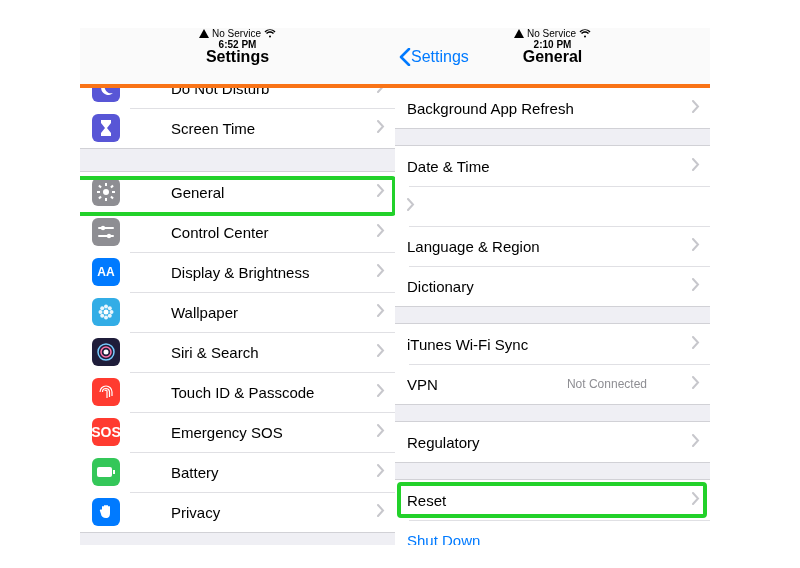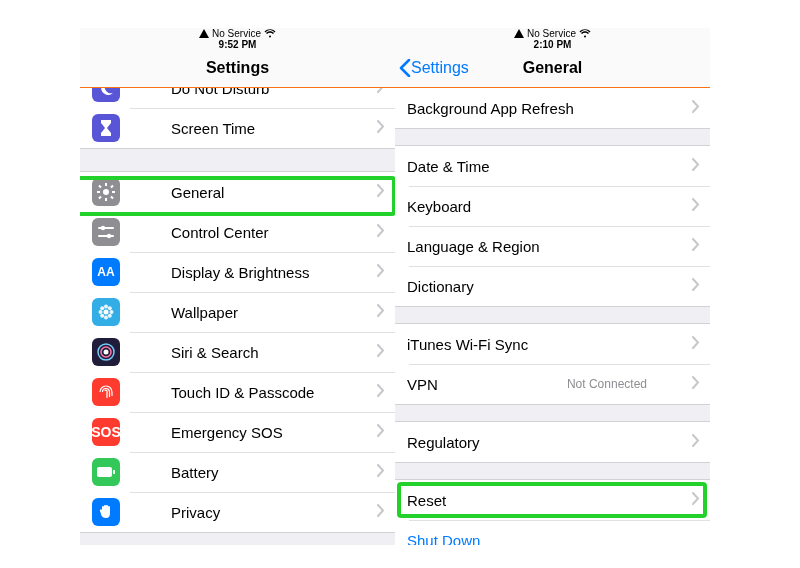--- a/index.html
+++ b/index.html
@@ -7,21 +7,21 @@
   .stage { position: relative; width: 800px; height: 568px; background: #fff; }
   .phone { position: absolute; top: 28px; width: 315px; height: 517px; overflow: hidden; background: #efeff4; }
   .phone.left  { left: 80px; }
   .phone.right { left: 395px; }
   
   .status { height: 20px; background: #fafafa; display: flex; align-items: center; justify-content: space-between; padding: 0 6px; font-size: 10px; color: #000; flex-direction: column; }
   .status .lgroup, .status .rgroup { display: flex; align-items: center; gap: 3px; }
   .status svg { display: block; }
   .time { font-weight: 600; }
   
-  .nav { height: 40px; background: #fafafa; border-bottom: 1px solid #f97316; position: relative; display: flex; align-items: center; justify-content: center; }
+  .nav { height: 40px; background: #fafafa; border-bottom: 4px solid #f97316; position: relative; display: flex; justify-content: center; }
   .nav-title { font-size: 16px; font-weight: 600; color: #000; }
   .nav-back { position: absolute; left: 4px; display: flex; align-items: center; color: #007aff; font-size: 16px; }
   .nav-back svg { display: block; }
   
   .list { overflow-y: hidden; }
   .group { background: #fff; }
   .group.partial-top { margin-top: -20px; } 
   .sep { height: 24px; background: #efeff4; border-top: 1px solid #d1d1d6; border-bottom: 1px solid #d1d1d6; }
   .sep.thin { height: 18px; }
   .row { display: flex; align-items: center; height: 40px; padding-left: 12px; padding-right: 10px; background: #fff; position: relative; gap: 39px; }
@@ -50,21 +50,21 @@
               <path d="M5 0 L10 9 L0 9 Z" fill="#000"></path>
             </svg>
           </span>
         <span>No Service</span>
         <span>
             <svg width="12" height="9" viewBox="0 0 12 9">
               <path d="M6 8.5a1 1 0 100-2 1 1 0 000 2zM3 5c1.8-1.6 4.2-1.6 6 0l1-1C7.5 1.7 4.5 1.7 2 4zM0.5 2.5C3.7-.4 8.3-.4 11.5 2.5l-1 1C8-.0 4-.0 1.5 3.5z" fill="#000"></path>
             </svg>
           </span>
       </div>
-      <div class="time">9:52 PM</div>
+      <div class="time">6:52 PM</div>
       <div class="rgroup">
         <span>
             <svg width="10" height="10" viewBox="0 0 10 10">
               <circle cx="5" cy="5" r="4" fill="none" stroke="#000" stroke-width="1"></circle>
               <rect x="4" y="3" width="2" height="3" fill="#000"></rect>
             </svg>
           </span>
         <span>
             <svg width="9" height="9" viewBox="0 0 9 9">
               <path d="M0 4.5 L9 0 L4.5 9 L4 5 Z" fill="none" stroke="#000" stroke-width="0.8"></path>
@@ -307,21 +307,20 @@
         </div>
         <div class="sep thin"></div>
         <div class="group">
           <div class="row noicon">
             <div class="label">Date &amp; Time</div>
             <div class="chev"><svg width="8" height="13" viewBox="0 0 8 13">
                 <path d="M1 1l5 5.5L1 12" fill="none" stroke="#c7c7cc" stroke-width="2" stroke-linecap="round"></path>
               </svg></div>
           </div>
           <div class="row noicon">
-            <div class="label">Keyboard</div>
             <div class="chev"><svg width="8" height="13" viewBox="0 0 8 13">
                 <path d="M1 1l5 5.5L1 12" fill="none" stroke="#c7c7cc" stroke-width="2" stroke-linecap="round"></path>
               </svg></div>
           </div>
           <div class="row noicon">
             <div class="label">Language &amp; Region</div>
             <div class="chev"><svg width="8" height="13" viewBox="0 0 8 13">
                 <path d="M1 1l5 5.5L1 12" fill="none" stroke="#c7c7cc" stroke-width="2" stroke-linecap="round"></path>
               </svg></div>
           </div>

